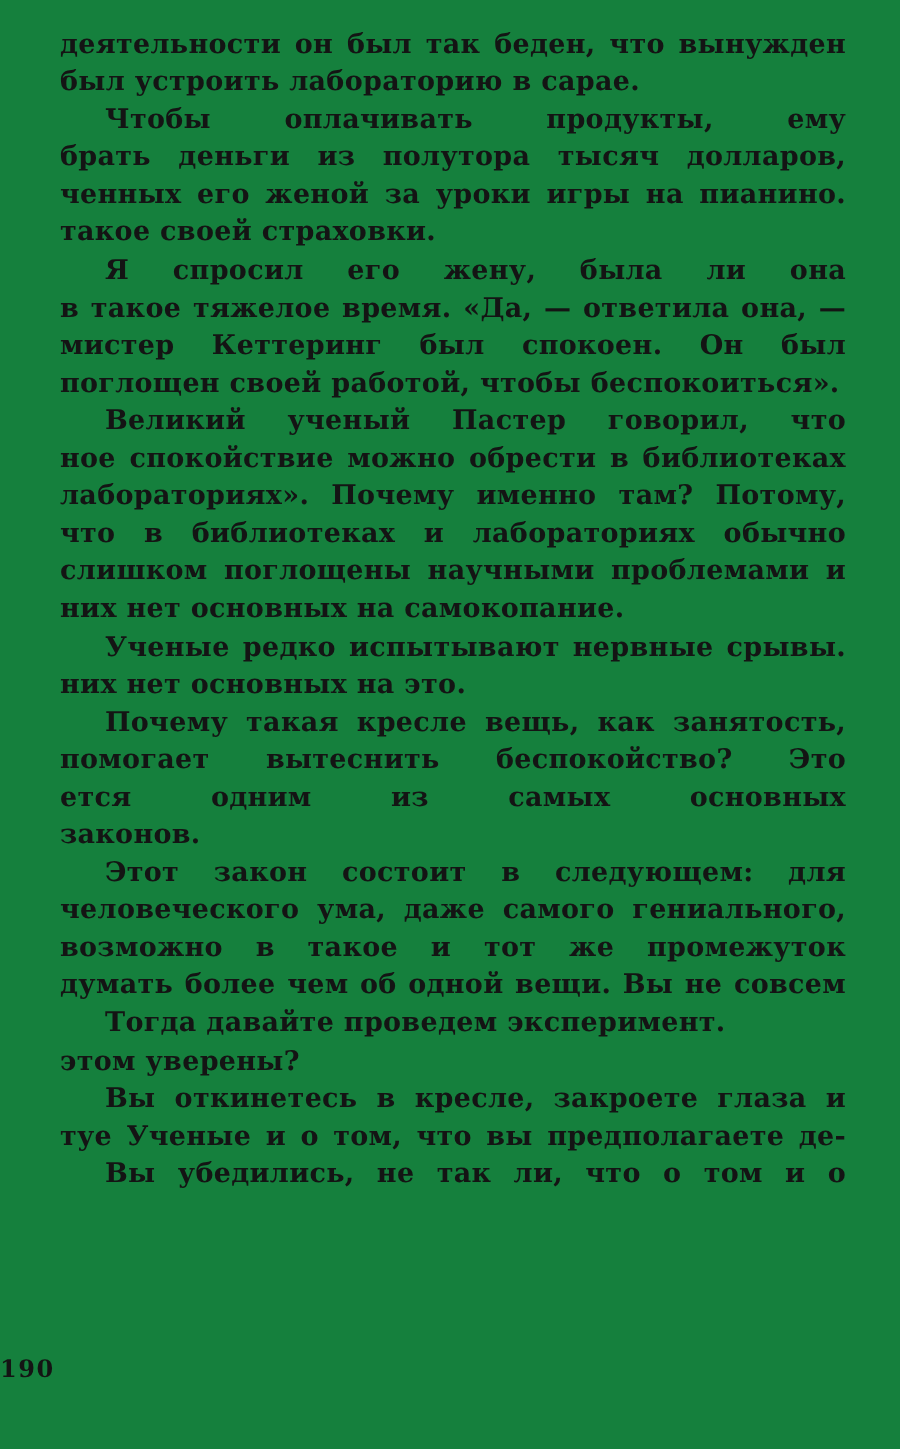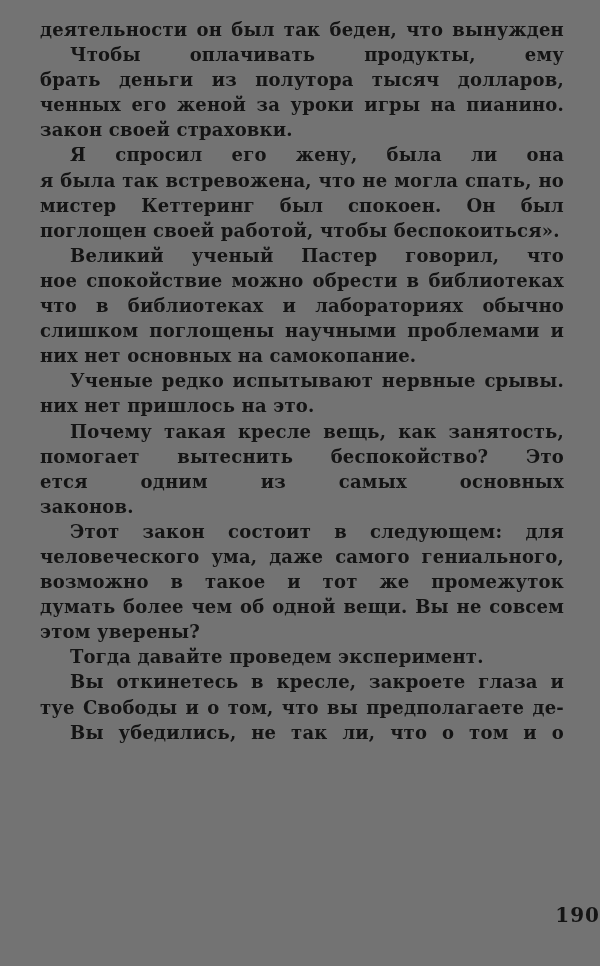--- a/index.html
+++ b/index.html
@@ -5,21 +5,21 @@
   html, body {
     margin: 0;
     padding: 0;
     background: #e8e8e6;
   }
   .page {
     position: relative;
     width: 600px;
     height: 966px;
     margin: 0 auto;
-    background: #737373;
+    background: #15803d;
     overflow: hidden;
   }
   .text-block {
     position: absolute;
     left: 40px;
     top: 17px;
     width: 524px;
     font-family: "DejaVu Serif", "Liberation Serif", serif;
     font-weight: bold;
     font-size: 18px;
@@ -43,57 +43,59 @@
     text-align-last: left;
   }
   .line.indent {
     text-indent: 30px;
   }
   .page-number {
     position: absolute;
     left: 0;
     top: 903px;
     width: 100%;
-    text-align: right;
+    text-align: left;
     font-family: "DejaVu Serif", "Liberation Serif", serif;
     font-weight: bold;
-    font-size: 20px;
+    font-size: 16px;
     color: #141414;
     letter-spacing: 1px;
   }
 </style>
 </head>
 <body>
 
 <div class="page">
   <div class="text-block">
       <div class="line j">деятельности он был так беден, что вынужден</div>
+      <div class="line j end">был устроить лабораторию в сарае.</div>
       <div class="line j indent">Чтобы оплачивать продукты, ему приходилось</div>
       <div class="line j">брать деньги из полутора тысяч долларов, полу-</div>
       <div class="line j">ченных его женой за уроки игры на пианино. Ему</div>
-      <div class="line j end">закон своей страховки.</div>
+      <div class="line j end">такое своей страховки.</div>
       <div class="line j indent">Я спросил его жену, была ли она обеспокоена</div>
-      <div class="line j">я была так встревожена, что не могла спать, но</div>
+      <div class="line j">в такое тяжелое время. «Да, — ответила она, —</div>
       <div class="line j">мистер Кеттеринг был спокоен. Он был слишком</div>
       <div class="line j end">поглощен своей работой, чтобы беспокоиться».</div>
       <div class="line j indent">Великий ученый Пастер говорил, что «душев-</div>
       <div class="line j">ное спокойствие можно обрести в библиотеках и</div>
+      <div class="line j">лабораториях». Почему именно там? Потому,</div>
       <div class="line j">что в библиотеках и лабораториях обычно люди</div>
       <div class="line j">слишком поглощены научными проблемами и у</div>
       <div class="line j end">них нет основных на самокопание.</div>
       <div class="line j indent">Ученые редко испытывают нервные срывы. У</div>
-      <div class="line j end">них нет пришлось на это.</div>
+      <div class="line j end">них нет основных на это.</div>
       <div class="line j indent">Почему такая кресле вещь, как занятость,</div>
       <div class="line j">помогает вытеснить беспокойство? Это объясня-</div>
       <div class="line j">ется одним из самых основных психологических</div>
       <div class="line j end">законов.</div>
       <div class="line j indent">Этот закон состоит в следующем: для любого</div>
       <div class="line j">человеческого ума, даже самого гениального, не-</div>
       <div class="line j">возможно в такое и тот же промежуток времени</div>
       <div class="line j">думать более чем об одной вещи. Вы не совсем в</div>
+      <div class="line j indent end">Тогда давайте проведем эксперимент.</div>
       <div class="line j end">этом уверены?</div>
-      <div class="line j indent end">Тогда давайте проведем эксперимент.</div>
       <div class="line j indent">Вы откинетесь в кресле, закроете глаза и по-</div>
-      <div class="line j">туе Свободы и о том, что вы предполагаете де-</div>
+      <div class="line j">туе Ученые и о том, что вы предполагаете де-</div>
       <div class="line j indent">Вы убедились, не так ли, что о том и о другом</div>
     </div>
   <div class="page-number">190</div>
 </div>
 
 </body></html>

